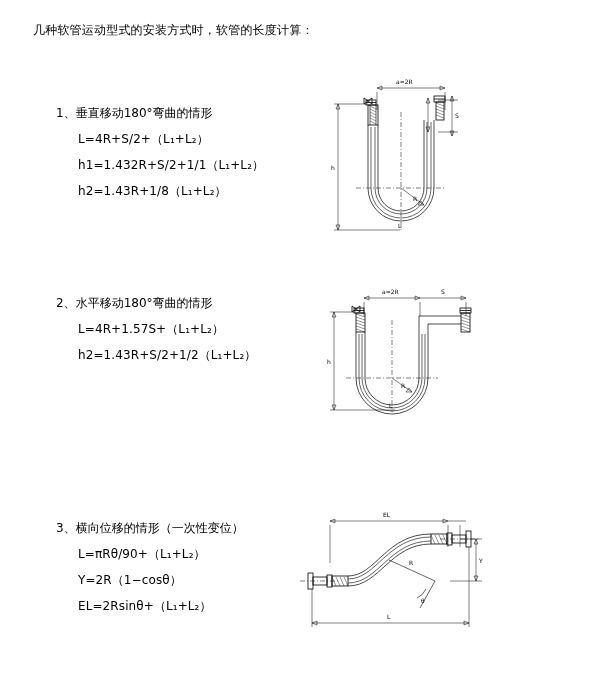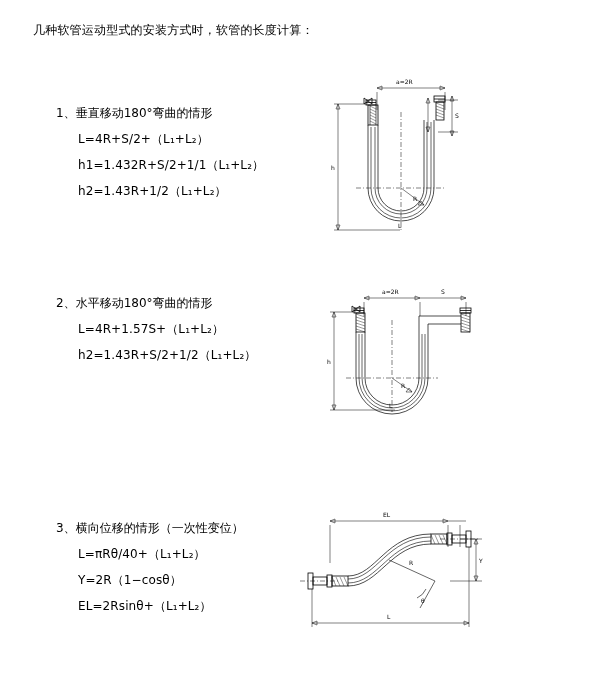--- a/index.html
+++ b/index.html
@@ -78,21 +78,21 @@
 
 <div class="page">
 
   <div class="heading">几种软管运动型式的安装方式时，软管的长度计算：</div>
 
   <div class="section sec1">
     <div class="text-col">
       <div class="sec-title">1、垂直移动180°弯曲的情形</div>
       <div class="formula">L=4R+S/2+（L₁+L₂）</div>
       <div class="formula">h1=1.432R+S/2+1/1（L₁+L₂）</div>
-      <div class="formula">h2=1.43R+1/2（L₁+L₂）</div>
+      <div class="formula">h2=1.43R+1/8（L₁+L₂）</div>
     </div>
 
     <div class="fig fig1">
       <svg width="200" height="200" viewBox="0 0 200 200">
 
         <line class="dim" x1="77" y1="18" x2="145" y2="18"></line>
         <path class="dim" d="M77 18 l5 -2 v4 z" fill="#000"></path>
         <path class="dim" d="M145 18 l-5 -2 v4 z" fill="#000"></path>
         <text class="dimtxt" x="96" y="14">a=2R</text>
 
@@ -233,21 +233,21 @@
         <text class="dimtxt" x="101" y="108">R</text>
 
         <text class="dimtxt" x="89" y="128">L</text>
       </svg>
     </div>
   </div>
 
   <div class="section sec3">
     <div class="text-col">
       <div class="sec-title">3、横向位移的情形（一次性变位）</div>
-      <div class="formula">L=πRθ/40+（L₁+L₂）</div>
+      <div class="formula">L=πRθ/90+（L₁+L₂）</div>
       <div class="formula">Y=2R（1−cosθ）</div>
       <div class="formula">EL=2Rsinθ+（L₁+L₂）</div>
     </div>
 
     <div class="fig fig3">
       <svg width="210" height="140" viewBox="0 0 210 140">
 
         <line class="dim" x1="40" y1="16" x2="158" y2="16"></line>
         <path class="dim" d="M40 16 l5 -2 v4 z" fill="#000"></path>
         <path class="dim" d="M158 16 l-5 -2 v4 z" fill="#000"></path>

